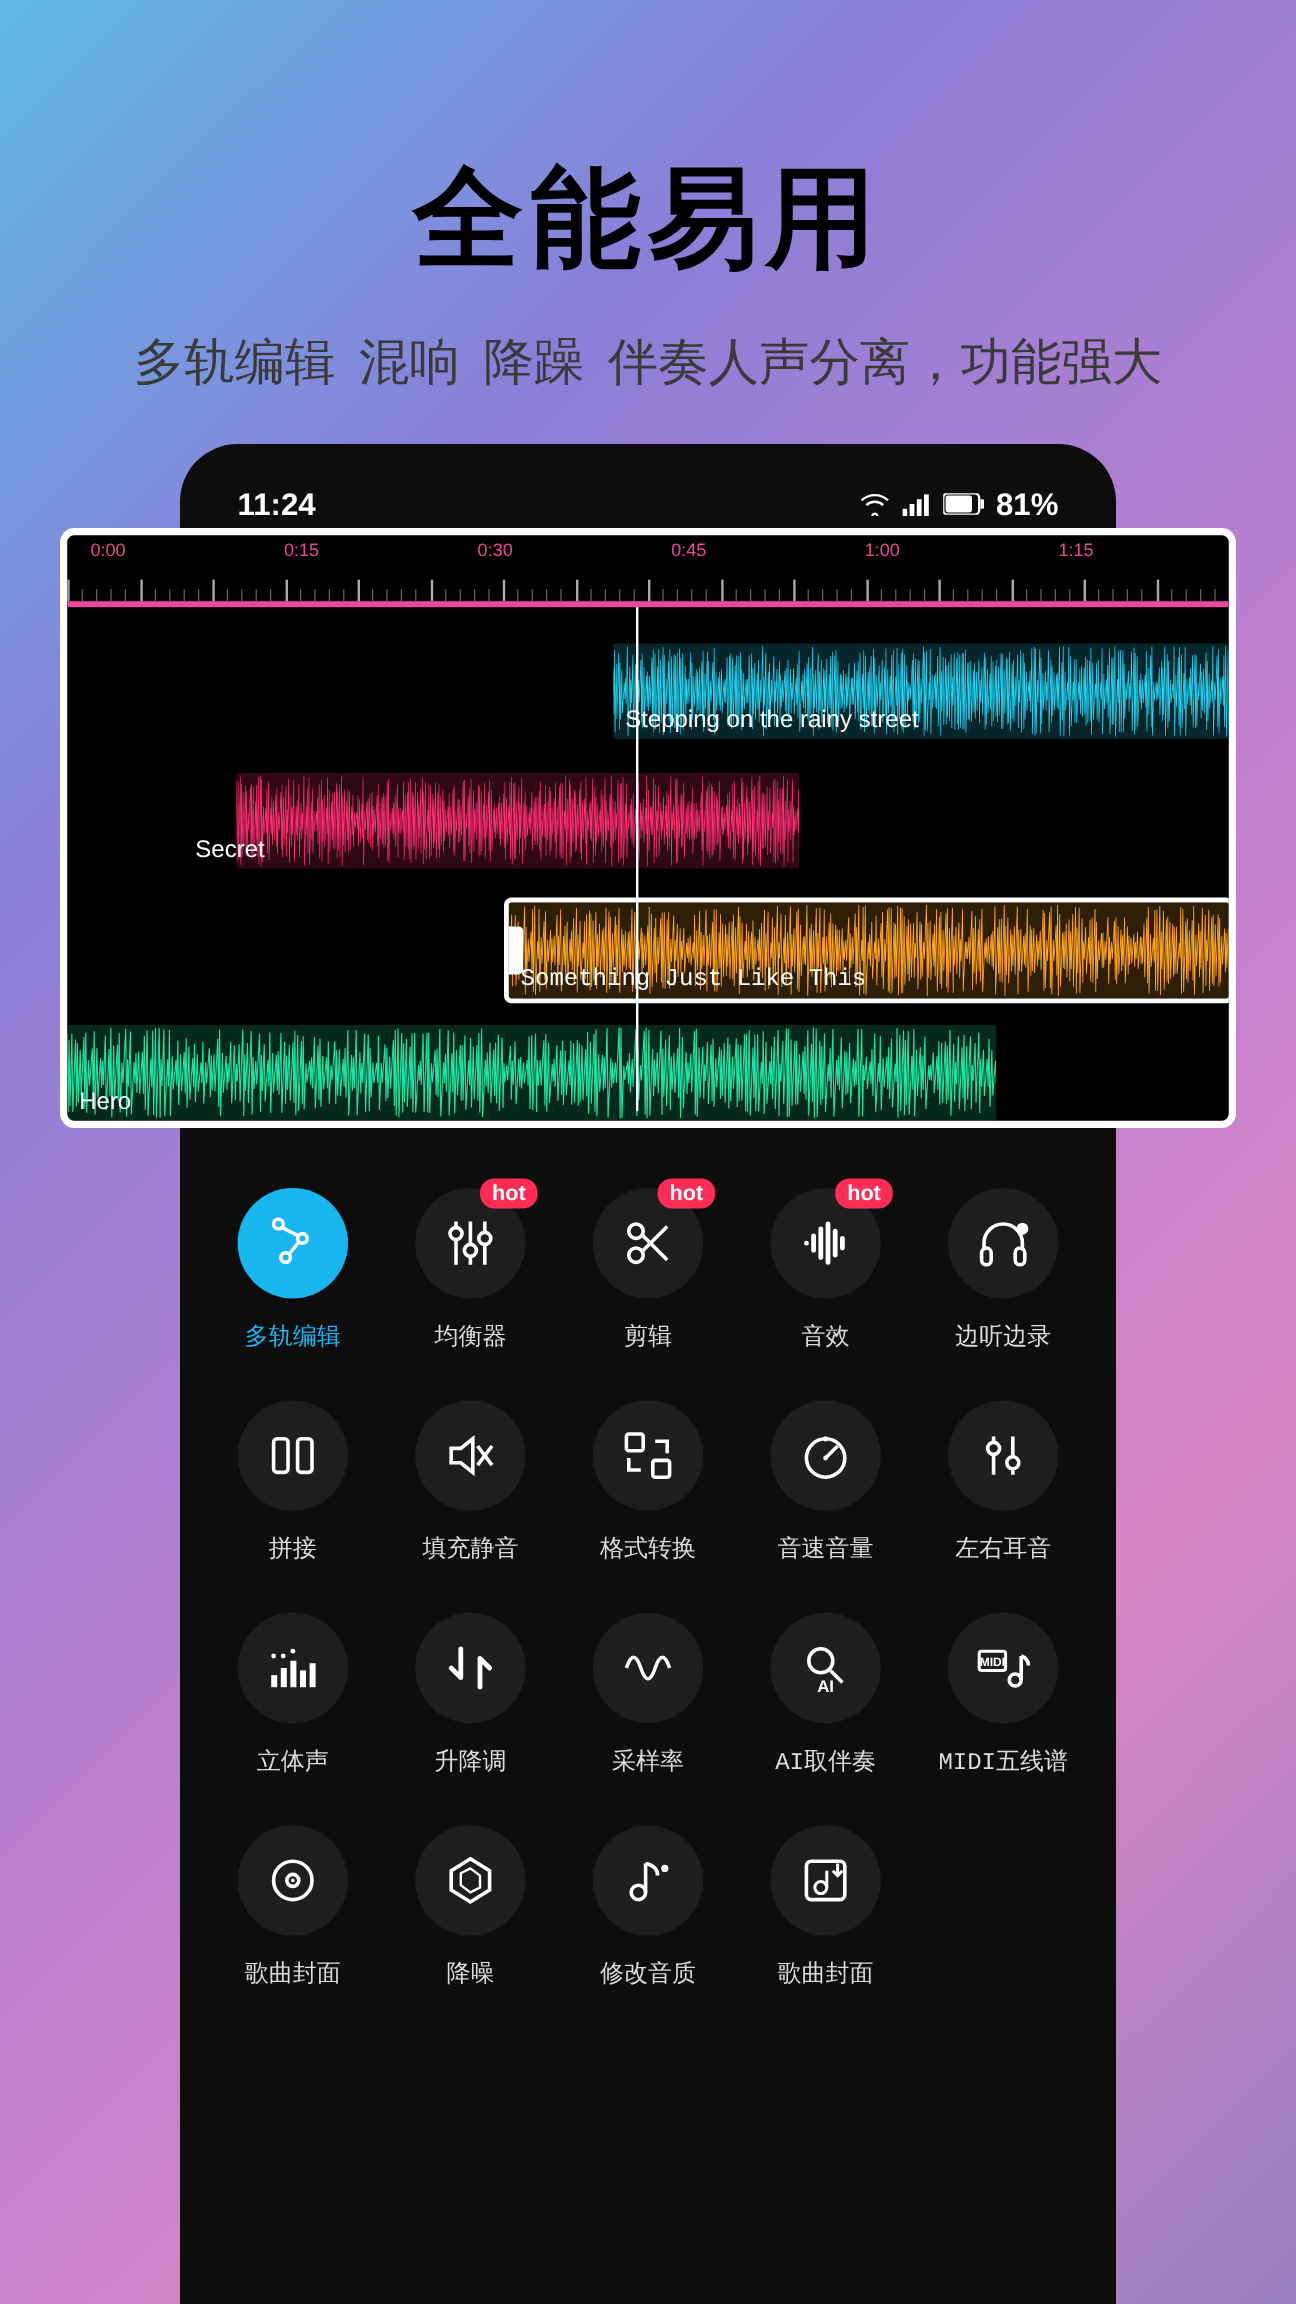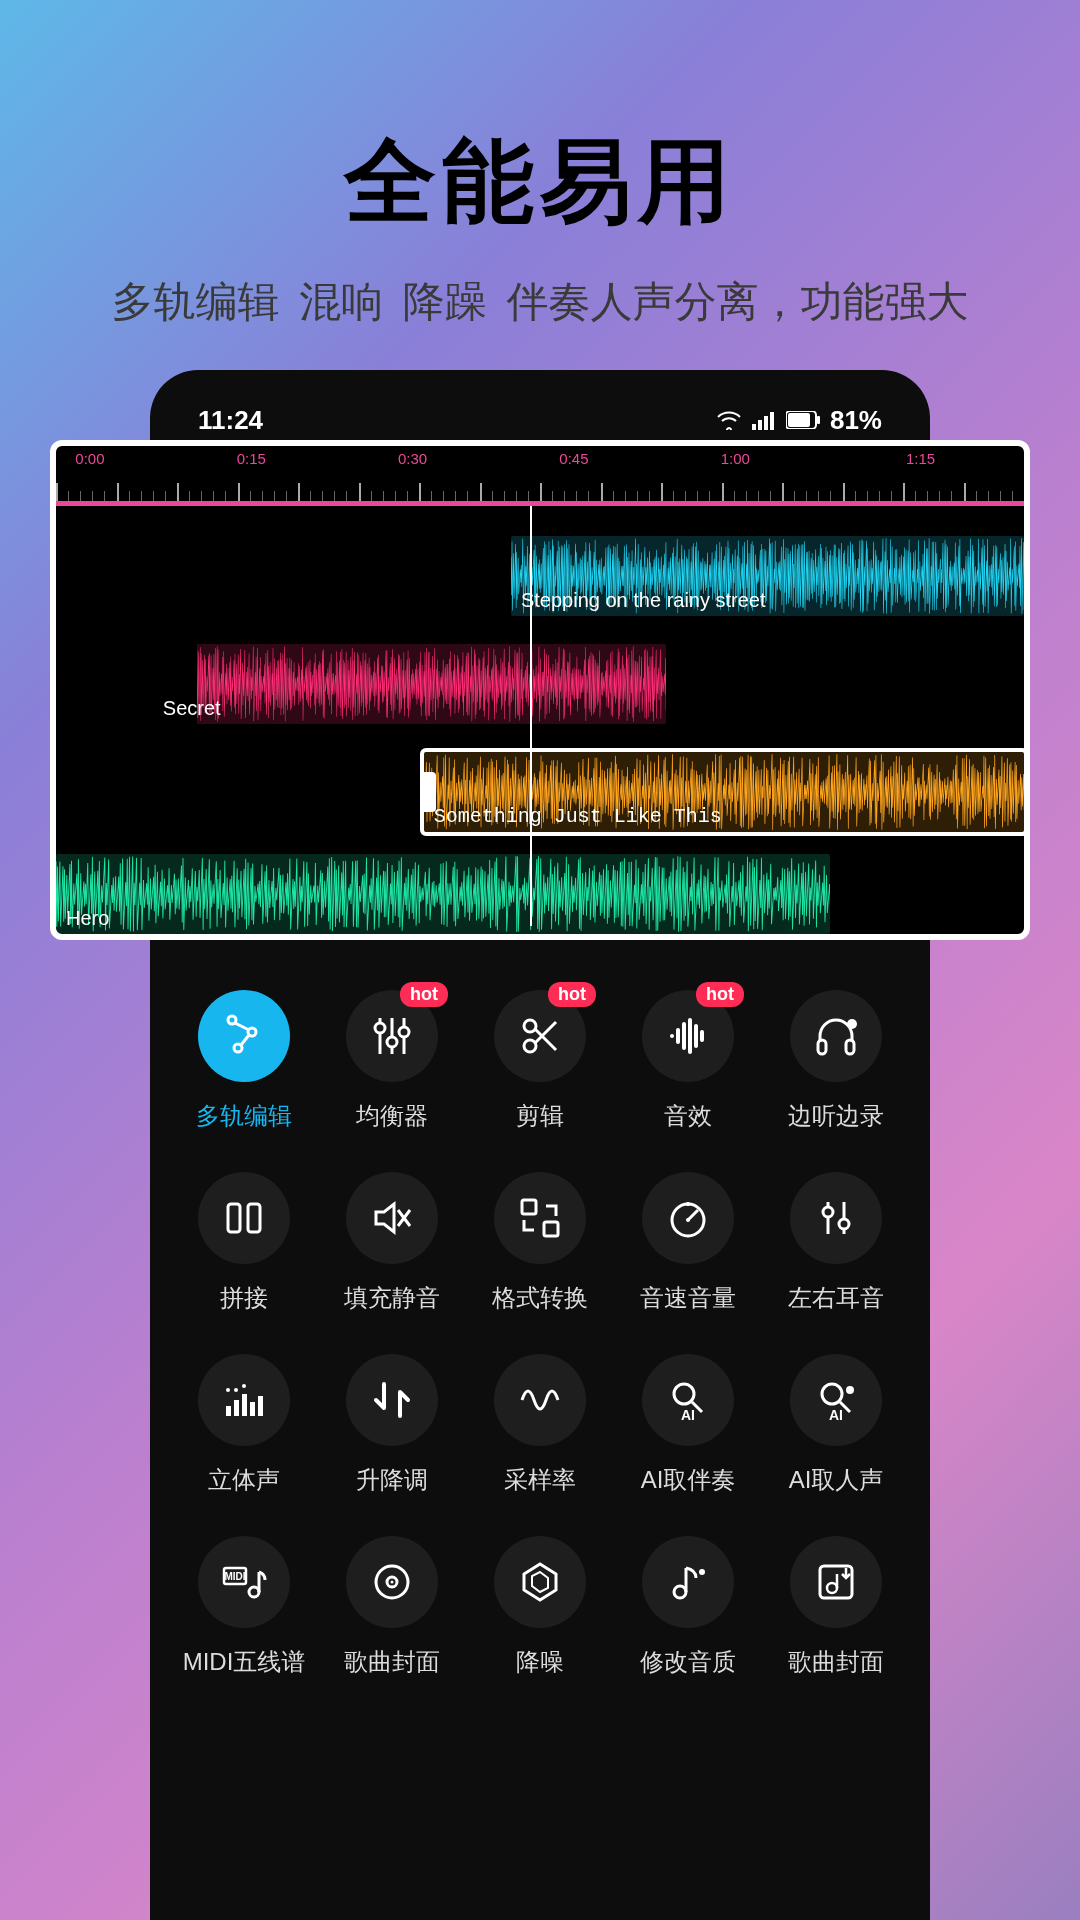--- a/index.html
+++ b/index.html
@@ -153,23 +153,24 @@
   border-radius: 50%;
   background: #1e1e1e;
   display: flex;
   align-items: center;
   justify-content: center;
   position: relative;
 }
 .tool-icon.active { background: #17b6ef; }
 .tool-label {
   color: #ddd;
-  font-size: 24px;
+  font-size: 20px;
   margin-top: 18px;
   white-space: nowrap;
+  font-family: Liberation Mono, monospace;
 }
 .tool-label.active { color: #17b6ef; }
 .badge {
   position: absolute;
   top: -8px;
   right: 18px;
   background: #ff2d55;
   color: #fff;
   font-size: 18px;
   padding: 2px 10px;
@@ -290,21 +291,21 @@
         <div class="minor" style="left: 96.25%;"></div>
         <div class="minor" style="left: 97.5%;"></div>
         <div class="minor" style="left: 98.75%;"></div>
       </div>
     <div id="ruler-labels">
         <div class="ruler-tick" style="left: 2%;">0:00</div>
         <div class="ruler-tick" style="left: 18.6667%;">0:15</div>
         <div class="ruler-tick" style="left: 35.3333%;">0:30</div>
         <div class="ruler-tick" style="left: 52%;">0:45</div>
         <div class="ruler-tick" style="left: 68.6667%;">1:00</div>
-        <div class="ruler-tick" style="left: 85.3333%; margin-left: 24px;">1:15</div>
+        <div class="ruler-tick" style="left: 85.3333%;">1:15</div>
       </div>
   </div>
   <div class="tracks" id="tracks">
       <div class="playhead" style="left: 49%;"></div>
       <div class="clip" style="left: 47%; width: 53%; top: 30px;">
         <svg class="wave" viewBox="0 0 1000 80" preserveAspectRatio="none">
           <rect width="1000" height="80" fill="#21d3f1" opacity="0.18"></rect>
           <path d="M0 40 L0 20.85843621399177 L1 59.141563786008234 L2 5.552949245541839 L3 74.44705075445816 L5 17.218655692729765 L6 62.78134430727023 L9 7.95432098765432 L10 72.04567901234569 L11 16.377229080932786 L12 63.622770919067214 L14 21.845404663923183 L15 58.15459533607682 L18 33.346502057613165 L19 46.653497942386835 L20 29.053360768175583 L21 50.94663923182442 L23 2.546227709190674 L24 77.45377229080933 L27 19.70164609053498 L28 60.29835390946502 L29 30.2480109739369 L30 49.7519890260631 L32 9.987791495198902 L33 70.0122085048011 L36 17.68641975308642 L37 62.31358024691358 L38 6.627846364883403 L39 73.3721536351166 L41 30.83676268861454 L42 49.16323731138546 L45 13.967489711934157 L46 66.03251028806585 L47 8.859533607681755 L48 71.14046639231825 L50 19.759807956104254 L51 60.240192043895746 L54 27.211522633744856 L55 52.788477366255144 L56 23.60973936899863 L57 56.39026063100137 L59 27.423593964334707 L60 52.57640603566529 L63 12.085185185185185 L64 67.91481481481482 L65 5.5451303155006855 L66 74.45486968449931 L68 8.494787379972564 L69 71.50521262002744 L72 19.255144032921812 L73 60.74485596707819 L74 5.332373113854594 L75 74.6676268861454 L77 13.640054869684498 L78 66.35994513031551 L81 3.3880658436213977 L82 76.6119341563786 L83 9.638134430727025 L84 70.36186556927298 L86 29.526063100137172 L87 50.47393689986283 L90 15.150617283950616 L91 64.84938271604938 L92 5.129080932784632 L93 74.87091906721537 L95 10.819478737997258 L96 69.18052126200274 L99 9.209465020576133 L100 70.79053497942387 L101 10.4718792866941 L102 69.5281207133059 L104 8.186968449931413 L105 71.81303155006859 L108 4.231275720164611 L109 75.7687242798354 L110 12.333196159122085 L111 67.66680384087792 L113 8.295198902606309 L114 71.7048010973937 L117 18.882716049382715 L118 61.117283950617285 L119 29.379698216735253 L120 50.62030178326475 L122 29.810836762688616 L123 50.189163237311384 L126 7.830452674897117 L127 72.16954732510288 L128 16.278052126200276 L129 63.72194787379972 L131 27.400548696844993 L132 52.59945130315501 L135 21.741152263374488 L136 58.25884773662551 L137 23.694924554183814 L138 56.305075445816186 L140 19.73100137174211 L141 60.26899862825789 L144 15.281481481481482 L145 64.71851851851852 L146 6.296982167352539 L147 73.70301783264746 L149 25.46886145404664 L150 54.53113854595336 L153 7.118106995884773 L154 72.88189300411523 L155 14.750891632373115 L156 65.24910836762689 L158 31.28079561042524 L159 48.719204389574756 L162 15.91769547325103 L163 64.08230452674897 L164 3.72331961591221 L165 76.2766803840878 L167 23.833470507544583 L168 56.16652949245542 L171 28.346913580246913 L172 51.65308641975309 L173 23.88093278463649 L174 56.119067215363515 L176 21.793552812071333 L177 58.20644718792867 L180 31.072427983539093 L181 48.92757201646091 L182 29.890397805212622 L183 50.10960219478738 L185 11.827709190672152 L186 68.17229080932785 L189 10.760905349794239 L190 69.23909465020576 L191 8.41838134430727 L192 71.58161865569272 L194 12.602606310013716 L195 67.39739368998629 L198 18.07901234567901 L199 61.92098765432099 L200 10.131550068587106 L201 69.8684499314129 L203 10.784910836762688 L204 69.21508916323731 L207 7.693415637860085 L208 72.30658436213992 L209 21.696570644718793 L210 58.30342935528121 L212 25.041289437585732 L213 54.95871056241427 L216 30.270781893004113 L217 49.72921810699589 L218 29.780109739369 L219 50.219890260631004 L221 10.03840877914952 L222 69.96159122085048 L225 8.477777777777778 L226 71.52222222222223 L227 21.048834019204392 L228 58.95116598079561 L230 16.442935528120714 L231 63.557064471879286 L234 24.981069958847737 L235 55.01893004115226 L236 14.169410150891633 L237 65.83058984910836 L239 30.921536351165983 L240 49.07846364883402 L243 2.4473251028806544 L244 77.55267489711935 L245 27.808504801097392 L246 52.19149519890261 L248 8.14087791495199 L249 71.85912208504801 L252 23.54320987654321 L253 56.45679012345679 L254 16.63278463648834 L255 63.36721536351166 L257 30.767626886145404 L258 49.23237311385459 L261 10.935390946502057 L262 69.06460905349795 L263 31.30891632373114 L264 48.69108367626886 L266 21.468449931412895 L267 58.53155006858711 L270 15.290534979423867 L271 64.70946502057613 L272 26.503566529492456 L273 53.49643347050754 L275 30.910013717421123 L276 49.08998628257888 L279 23.275308641975307 L280 56.72469135802469 L281 20.883401920438956 L282 59.116598079561044 L284 13.758984910836762 L285 66.24101508916324 L288 21.556378600823045 L289 58.443621399176955 L290 33.115089163237315 L291 46.884910836762685 L293 20.682030178326475 L294 59.31796982167353 L297 28.800411522633745 L298 51.199588477366255 L299 17.865294924554185 L300 62.134705075445815 L302 6.345816186556931 L303 73.65418381344307 L306 31.674074074074074 L307 48.32592592592593 L308 25.800685871056242 L309 54.199314128943755 L311 21.41700960219479 L312 58.58299039780521 L315 16.8440329218107 L316 63.1559670781893 L317 11.58792866941015 L318 68.41207133058985 L320 20.562277091906722 L321 59.43772290809328 L324 2.9769547325102863 L325 77.02304526748972 L326 25.89368998628258 L327 54.10631001371742 L329 22.448285322359396 L330 57.551714677640604 L333 8.739506172839505 L334 71.2604938271605 L335 23.384636488340192 L336 56.61536351165981 L338 13.741700960219479 L339 66.25829903978052 L342 20.79835390946502 L343 59.20164609053498 L344 22.727434842249657 L345 57.27256515775034 L347 13.109190672153634 L348 66.89080932784637 L351 25.8201646090535 L352 54.1798353909465 L353 10.588751714677642 L354 69.41124828532236 L356 7.217421124828533 L357 72.78257887517147 L360 10.471604938271604 L361 69.52839506172839 L362 5.63525377229081 L363 74.36474622770919 L365 14.733058984910837 L366 65.26694101508916 L369 25.419341563786006 L370 54.580658436213994 L371 26.53360768175583 L372 53.466392318244175 L374 22.322770919067217 L375 57.67722908093278 L378 25.330041152263377 L379 54.66995884773662 L380 27.95048010973937 L381 52.049519890260626 L383 16.653223593964334 L384 63.346776406035666 L387 28.87037037037037 L388 51.12962962962963 L389 28.55253772290809 L390 51.44746227709191 L392 16.391083676268863 L393 63.60891632373114 L396 22.70699588477366 L397 57.29300411522634 L398 15.006447187928668 L399 64.99355281207133 L401 8.203017832647461 L402 71.79698216735254 L405 25.506584362139918 L406 54.49341563786008 L407 5.978875171467763 L408 74.02112482853224 L410 10.755692729766803 L411 69.2443072702332 L414 23.9358024691358 L415 56.0641975308642 L416 20.136488340192045 L417 59.863511659807955 L419 10.715775034293554 L420 69.28422496570644 L423 4.661316872427989 L424 75.33868312757201 L425 12.145953360768175 L426 67.85404663923183 L428 26.749931412894377 L429 53.25006858710562 L432 18.349794238683128 L433 61.65020576131687 L434 32.673936899862824 L435 47.326063100137176 L437 13.52482853223594 L438 66.47517146776406 L441 19.6679012345679 L442 60.3320987654321 L443 4.387105624142663 L444 75.61289437585734 L446 21.70713305898491 L447 58.29286694101509 L450 27.282304526748973 L451 52.71769547325103 L452 9.95212620027435 L453 70.04787379972565 L455 5.963511659807956 L456 74.03648834019205 L459 27.859670781893005 L460 52.140329218107 L461 4.035665294924556 L462 75.96433470507544 L464 16.96063100137174 L465 63.03936899862826 L468 8.066666666666666 L469 71.93333333333334 L470 5.304389574759945 L471 74.69561042524006 L473 9.365157750342934 L474 70.63484224965707 L477 18.569958847736626 L478 61.43004115226337 L479 32.42496570644719 L480 47.57503429355281 L482 33.8437585733882 L483 46.1562414266118 L486 14.036213991769547 L487 65.96378600823046 L488 8.064060356652949 L489 71.93593964334706 L491 13.06310013717421 L492 66.93689986282578 L495 13.132098765432097 L496 66.86790123456791 L497 14.888340192043895 L498 65.1116598079561 L500 29.689849108367625 L501 50.310150891632375 L504 2.524279835390942 L505 77.47572016460906 L506 7.5644718792866925 L507 72.43552812071331 L509 6.390672153635116 L510 73.60932784636489 L513 32.879423868312756 L514 47.120576131687244 L515 4.759122085048013 L516 75.240877914952 L518 25.832235939643347 L519 54.16776406035665 L522 26.864197530864196 L523 53.135802469135804 L524 25.138957475994513 L525 54.861042524005484 L527 10.681207133058987 L528 69.31879286694101 L531 3.1452674897119337 L532 76.85473251028807 L533 23.370644718792867 L534 56.62935528120713 L536 11.604252400548695 L537 68.39574759945131 L540 12.389300411522633 L541 67.61069958847736 L542 18.120850480109738 L543 61.87914951989026 L545 15.268038408779148 L546 64.73196159122085 L549 9.262962962962963 L550 70.73703703703704 L551 28.0562414266118 L552 51.9437585733882 L554 8.33923182441701 L555 71.66076817558299 L558 12.43292181069959 L559 67.56707818930042 L560 7.843484224965707 L561 72.1565157750343 L563 9.484499314128943 L564 70.51550068587106 L567 8.565843621399178 L568 71.43415637860082 L569 8.149245541838134 L570 71.85075445816187 L572 5.3705075445816135 L573 74.62949245541839 L576 16.328395061728394 L577 63.67160493827161 L578 15.640192043895748 L579 64.35980795610425 L581 14.6639231824417 L582 65.33607681755831 L585 22.38724279835391 L586 57.61275720164609 L587 16.982990397805214 L588 63.01700960219479 L590 24.031412894375855 L591 55.968587105624145 L594 13.409053497942388 L595 66.59094650205762 L596 30.844307270233195 L597 49.155692729766805 L599 20.139643347050754 L600 59.86035665294925 L603 8.060493827160492 L604 71.93950617283951 L605 11.890809327846366 L606 68.10919067215363 L608 21.655281207133058 L609 58.34471879286694 L612 25.008230452674898 L613 54.991769547325106 L614 10.789163237311385 L615 69.21083676268861 L617 15.244993141289438 L618 64.75500685871056 L621 18.918930041152265 L622 61.081069958847735 L623 14.206035665294923 L624 65.79396433470508 L626 19.57544581618656 L627 60.42455418381344 L630 8.459259259259259 L631 71.54074074074074 L632 8.808093278463648 L633 71.19190672153636 L635 21.313305898491084 L636 58.68669410150892 L639 12.29588477366255 L640 67.70411522633745 L641 13.262002743484224 L642 66.73799725651577 L644 7.1252400548696855 L645 72.87475994513031 L648 17.095473251028807 L649 62.90452674897119 L650 14.23443072702332 L651 65.76556927297668 L653 27.677914951989024 L654 52.322085048010976 L657 9.52469135802469 L658 70.47530864197532 L659 30.392043895747598 L660 49.6079561042524 L662 5.637997256515774 L663 74.36200274348423 L666 8.250205761316874 L667 71.74979423868312 L668 16.40150891632373 L669 63.598491083676265 L671 23.672153635116597 L672 56.3278463648834 L675 31.938683127572016 L676 48.06131687242798 L677 22.929492455418384 L678 57.070507544581616 L680 4.447050754458161 L681 75.55294924554184 L684 3.2567901234567884 L685 76.7432098765432 L686 4.642661179698216 L687 75.35733882030178 L689 30.629355281207133 L690 49.37064471879287 L693 4.871193415637862 L694 75.12880658436214 L695 12.207681755829903 L696 67.7923182441701 L698 24.88573388203018 L699 55.11426611796982 L702 23.448559670781894 L703 56.55144032921811 L704 32.29122085048011 L705 47.70877914951989 L707 5.882853223593969 L708 74.11714677640603 L711 13.655555555555555 L712 66.34444444444445 L713 19.5599451303155 L714 60.4400548696845 L716 24.287379972565155 L717 55.712620027434845 L720 26.158847736625514 L721 53.84115226337448 L722 24.680521262002742 L723 55.31947873799726 L725 2.7659807956104245 L726 77.23401920438957 L729 15.625102880658435 L730 64.37489711934157 L731 2.319615912208505 L732 77.6803840877915 L734 23.985322359396434 L735 56.014677640603566 L738 32.720987654320986 L739 47.279012345679014 L740 3.1438957475994513 L741 76.85610425240054 L743 10.612071330589849 L744 69.38792866941014 L747 32.11316872427984 L748 47.88683127572016 L749 13.820027434842249 L750 66.17997256515775 L752 13.31289437585734 L753 66.68710562414266 L756 32.468312757201645 L757 47.531687242798355 L758 21.014677640603566 L759 58.985322359396434 L761 18.75445816186557 L762 61.24554183813443 L765 20.453086419753085 L766 59.546913580246915 L767 11.39451303155007 L768 68.60548696844992 L770 13.603429355281207 L771 66.39657064471879 L774 14.734156378600822 L775 65.26584362139917 L776 3.6262002743484203 L777 76.37379972565158 L779 16.52647462277092 L780 63.47352537722908 L783 33.97818930041152 L784 46.02181069958848 L785 16.376406035665294 L786 63.6235939643347 L788 14.190260631001372 L789 65.80973936899863 L792 32.851851851851855 L793 47.148148148148145 L794 4.311796982167351 L795 75.68820301783265 L797 25.26145404663923 L798 54.73854595336077 L801 30.021810699588478 L802 49.97818930041152 L803 18.09903978052126 L804 61.90096021947874 L806 4.406721536351171 L807 75.59327846364883 L810 12.154732510288067 L811 67.84526748971193 L812 12.40480109739369 L813 67.59519890260631 L815 2.292729766803845 L816 77.70727023319616 L819 29.917283950617282 L820 50.08271604938272 L821 5.895747599451305 L822 74.10425240054869 L824 5.586145404663924 L825 74.41385459533608 L828 5.976131687242798 L829 74.0238683127572 L830 17.238545953360767 L831 62.76145404663923 L833 32.95363511659808 L834 47.04636488340192 L837 22.997942386831276 L838 57.00205761316872 L839 33.099862825788755 L840 46.900137174211245 L842 7.061865569272982 L843 72.93813443072702 L846 3.649382716049388 L847 76.35061728395061 L848 8.146364883401919 L849 71.85363511659808 L851 10.577503429355282 L852 69.42249657064471 L855 30.597119341563786 L856 49.40288065843622 L857 25.04471879286694 L858 54.955281207133055 L860 30.16721536351166 L861 49.83278463648834 L864 26.507818930041154 L865 53.492181069958846 L866 6.4615912208504795 L867 73.53840877914952 L869 20.49766803840878 L870 59.502331961591224 L873 10.048148148148147 L874 69.95185185185186 L875 3.0636488340192045 L876 76.9363511659808 L878 32.235528120713305 L879 47.764471879286695 L882 31.88477366255144 L883 48.11522633744856 L884 33.51755829903978 L885 46.48244170096022 L887 20.047462277091906 L888 59.95253772290809 L891 14.684362139917695 L892 65.3156378600823 L893 20.489986282578876 L894 59.510013717421124 L896 2.6001371742112482 L897 77.39986282578874 L900 9.113580246913582 L901 70.88641975308641 L902 14.647599451303154 L903 65.35240054869685 L905 30.560219478738 L906 49.439780521262 L909 33.83909465020576 L910 46.16090534979424 L911 2.6570644718792877 L912 77.3429355281207 L914 26.59437585733882 L915 53.40562414266118 L918 11.527572016460905 L919 68.47242798353909 L920 3.1850480109739365 L921 76.81495198902607 L923 9.369272976680385 L924 70.63072702331962 L927 24.845679012345677 L928 55.15432098765432 L929 2.8982167352537687 L930 77.10178326474623 L932 29.551577503429357 L933 50.44842249657064 L936 28.46008230452675 L937 51.53991769547325 L938 20.46323731138546 L939 59.536762688614544 L941 9.807956104252401 L942 70.1920438957476 L945 9.037448559670782 L946 70.96255144032922 L947 10.546776406035665 L948 69.45322359396434 L950 32.805075445816186 L951 47.194924554183814 L954 17.244444444444444 L955 62.75555555555556 L956 23.815500685871058 L957 56.18449931412894 L959 21.20960219478738 L960 58.79039780521262 L963 7.747736625514406 L964 72.2522633744856 L965 14.936076817558298 L966 65.0639231824417 L968 25.68820301783265 L969 54.31179698216735 L972 31.213991769547327 L973 48.78600823045267 L974 2.575171467764065 L975 77.42482853223594 L977 32.90754458161865 L978 47.09245541838135 L981 10.309876543209878 L982 69.69012345679012 L983 5.399451303155004 L984 74.600548696845 L986 29.534293552812073 L987 50.46570644718793 L990 27.702057613168726 L991 52.297942386831274 L992 10.075582990397805 L993 69.9244170096022 L995 2.235116598079557 L996 77.76488340192044 L999 6.057201646090533 L1000 73.94279835390947 " stroke="#21d3f1" stroke-width="1.2" fill="none"></path>
         </svg>
         <div class="clip-label">Stepping on the rainy street</div>
@@ -453,29 +454,20 @@
     <div class="tool-label ">采样率</div>
     </div>
     <div class="tool">
     <div class="tool-icon ">
       <svg viewBox="0 0 48 48">
           <use href="#ic-ai-inst"></use>
         </svg>
     </div>
 
     <div class="tool-label ">AI取伴奏</div>
-    </div>
-    <div class="tool">
-    <div class="tool-icon ">
-      <svg viewBox="0 0 48 48">
-          <use href="#ic-ai-vocal"></use>
-        </svg>
-    </div>
-
-    <div class="tool-label ">AI取人声</div>
     </div>
     <div class="tool">
     <div class="tool-icon ">
       <svg viewBox="0 0 48 48">
           <use href="#ic-midi"></use>
         </svg>
     </div>
 
     <div class="tool-label ">MIDI五线谱</div>
     </div>

